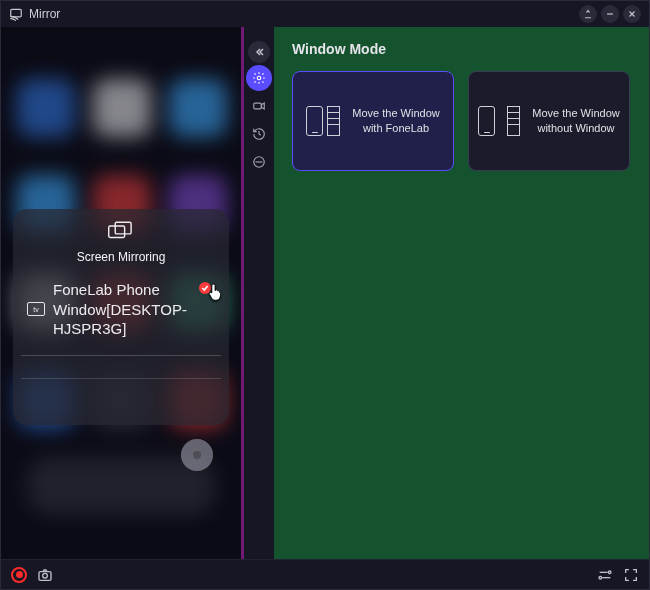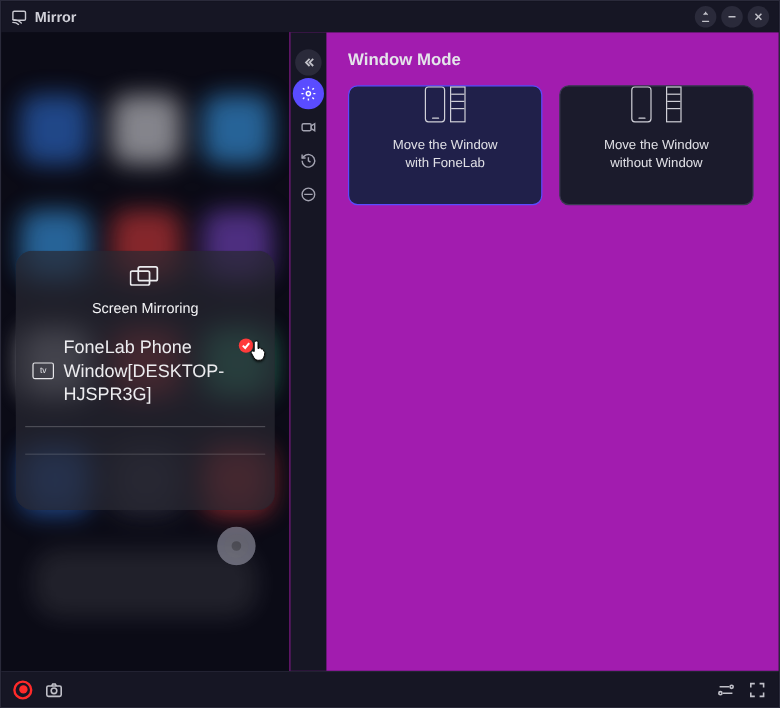--- a/index.html
+++ b/index.html
@@ -18,21 +18,21 @@
   .titlebar {
     height: 26px;
     background: #161624;
     display: flex;
     align-items: center;
     padding: 0 8px;
     justify-content: space-between;
   }
   .titlebar-left { display: flex; align-items: center; gap: 6px; }
   .title-icon { width: 14px; height: 14px; display:flex; align-items:center; justify-content:center; }
-  .title-text { font-size: 12px; color: #d0d0d8; font-weight: bold; }
+  .title-text { font-size: 12px; color: #d0d0d8; }
   .titlebar-right { display: flex; align-items: center; gap: 4px; }
   .win-btn {
     width: 18px; height: 18px; border-radius: 50%;
     background: #2a2a3a; color: #c0c0c8;
     display:flex; align-items:center; justify-content:center;
     font-size: 10px; cursor: pointer;
   }
 
   
   .main {
@@ -112,22 +112,22 @@
     text-align:center; padding: 10px 0 12px 0; font-size:12px;
     border-top: 1px solid rgba(255,255,255,0.12);
     margin-top: 20px;
     cursor:pointer;
   }
 
   
   .panel-area {
     flex: 1;
     display:flex;
-    background: #a21caf;
-    border-left: 1px solid #701a75;
+    background: #14532d;
+    border-left: 3px solid #701a75;
   }
 
   .icon-rail {
     width: 30px;
     display:flex; flex-direction:column; align-items:center;
     padding-top: 14px;
     gap: 2px;
     background: #161624;
   }
   .rail-btn {
@@ -142,21 +142,21 @@
     flex:1;
     padding: 14px 18px;
   }
   .panel-title { font-size:14px; font-weight:600; color:#e4e4ea; margin-bottom:14px; }
   .mode-row { display:flex; gap:14px; }
   .mode-card {
     width: 162px; height: 100px;
     border: 1.5px solid #3a3a52;
     background: #1b1b2c;
     border-radius: 8px;
-    display:flex; flex-direction:column; align-items:center; 
+    display:flex; flex-direction:row; align-items:center; justify-content:center;
     gap: 12px;
     cursor:pointer;
   }
   .mode-card.selected {
     border: 1.5px solid #5a4cff;
     background: #20204a;
   }
   .mode-card .label { font-size:11px; color:#e0e0e6; text-align:center; line-height:1.35; }
   .mode-graphic { display:flex; align-items:center; gap:4px; }
   .g-phone { width:17px; height:30px; border:1.5px solid #d0d0d8; border-radius:3px; position:relative; }

